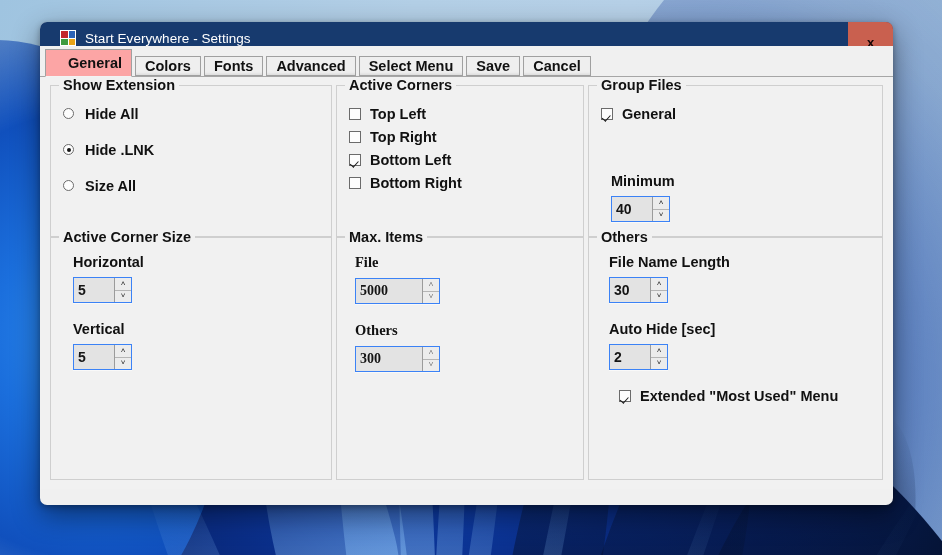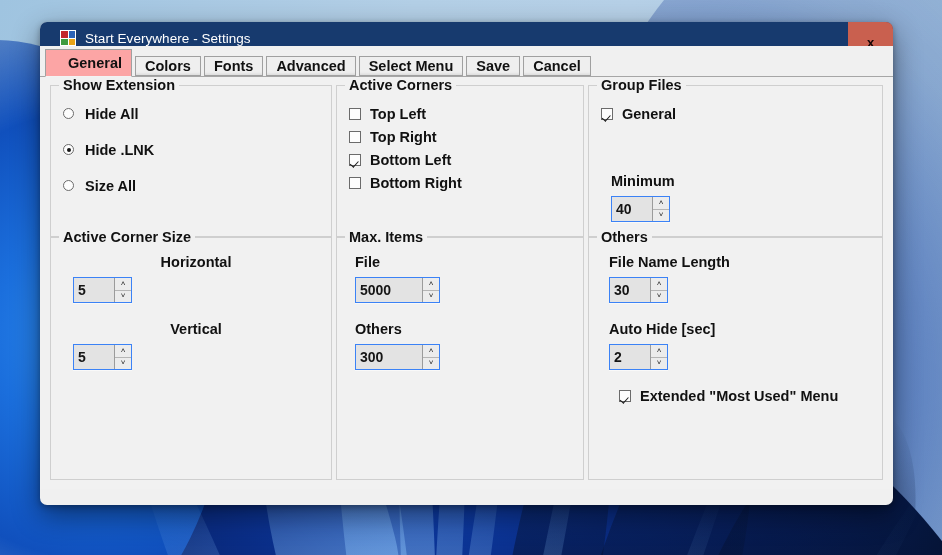--- a/index.html
+++ b/index.html
@@ -394,21 +394,21 @@
                 <span>˄</span>
                 <span>˅</span>
               </div>
             </div>
           </div>
         </div>
       </div>
 
       <div class="group">
         <div class="legend">Active Corner Size</div>
-        <div class="group-body" style="padding-left:22px;text-align:center;">
+        <div class="group-body" style="padding-left:22px;">
           <div class="field-label">Horizontal</div>
           <div class="spinner">
             <div class="sv">5</div>
             <div class="btns">
               <span>˄</span>
               <span>˅</span>
             </div>
           </div>
           <div class="field-label mt-18">Vertical</div>
           <div class="spinner">
@@ -416,21 +416,21 @@
             <div class="btns">
               <span>˄</span>
               <span>˅</span>
             </div>
           </div>
         </div>
       </div>
 
       <div class="group">
         <div class="legend">Max. Items</div>
-        <div class="group-body" style="padding-left:18px;">
+        <div class="group-body" style="padding-left:18px;font-family:Liberation Serif, serif;">
           <div class="field-label">File</div>
           <div class="spinner wide">
             <div class="sv">5000</div>
             <div class="btns">
               <span>˄</span>
               <span>˅</span>
             </div>
           </div>
           <div class="field-label mt-18">Others</div>
           <div class="spinner wide">

